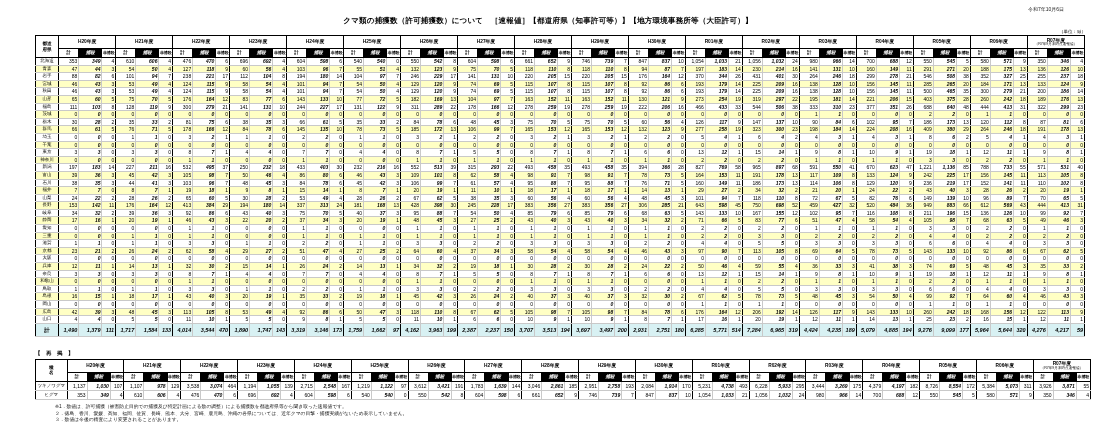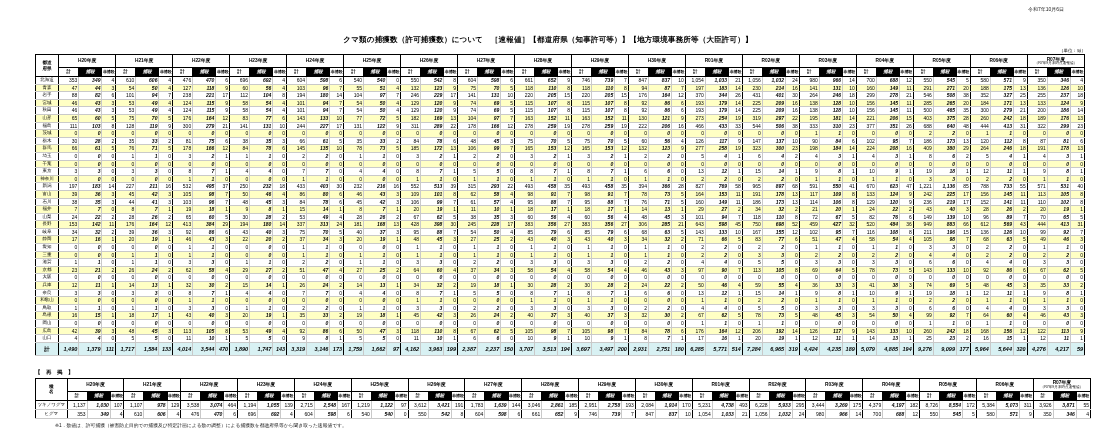--- a/index.html
+++ b/index.html
@@ -1,19 +1,19 @@
 <!DOCTYPE html>
 <html><head>
 <meta charset="utf-8">
 <style>
   html,body{margin:0;padding:0;background:#ececec;}
   .canvas{position:relative;width:1096px;height:428px;background:#ffffff;
     font-family:"Liberation Sans","DejaVu Sans",sans-serif;overflow:hidden;}
   .date{position:absolute;top:6px;right:32px;font-size:5px;color:#222;}
-  .title{text-align:center;font-size:7.5px;font-weight:bold;padding-top:35px;letter-spacing:0.2px;}
+  .title{text-align:center;font-size:7.5px;font-weight:bold;padding-top:16px;letter-spacing:0.2px;}
   .unit{text-align:right;margin:3px 10px 1px 0;font-size:4.5px;}
   table{border-collapse:collapse;table-layout:fixed;margin-left:35px;background:#fff;}
   #main-table{width:1050px;border:1.5px solid #000;}
   #reprint-table{width:1056px;border:1.5px solid #000;}
   col.cname{width:22px;} col.cname2{width:30px;}
   col.ck{width:19px;} col.ch{width:22px;} col.cn{width:13px;}
   th{border:1px solid #000;font-weight:bold;padding:0;}
   th.yr{font-size:4.8px;height:12px;line-height:1.1;}
   .yrnote{font-size:3.6px;font-weight:normal;line-height:1;}
   th.sh{font-size:4.6px;height:8px;line-height:8px;font-weight:bold;}

